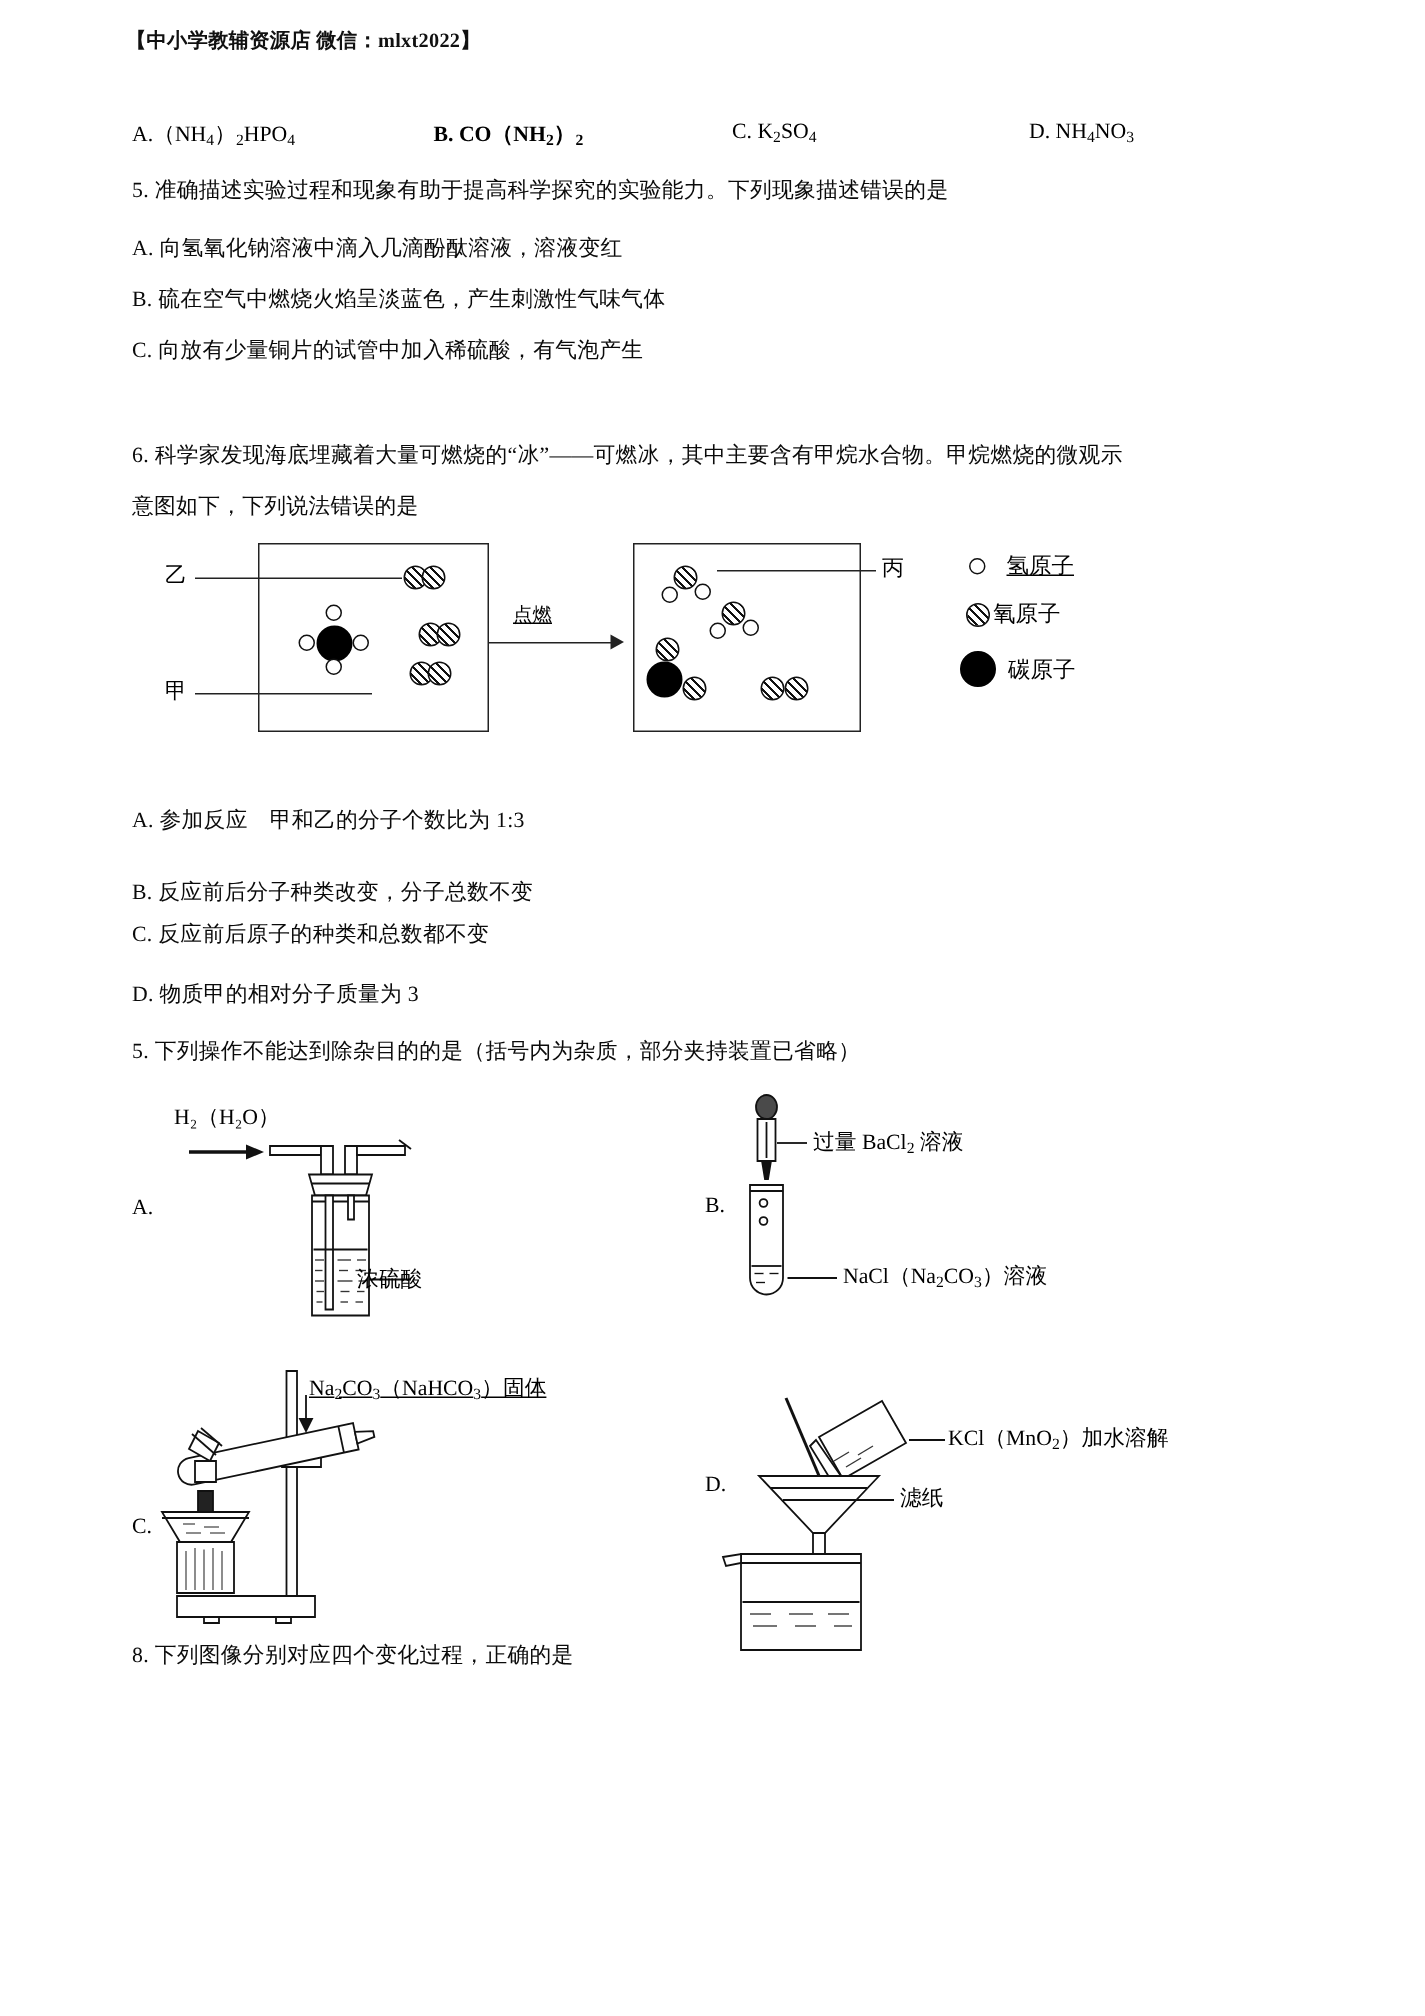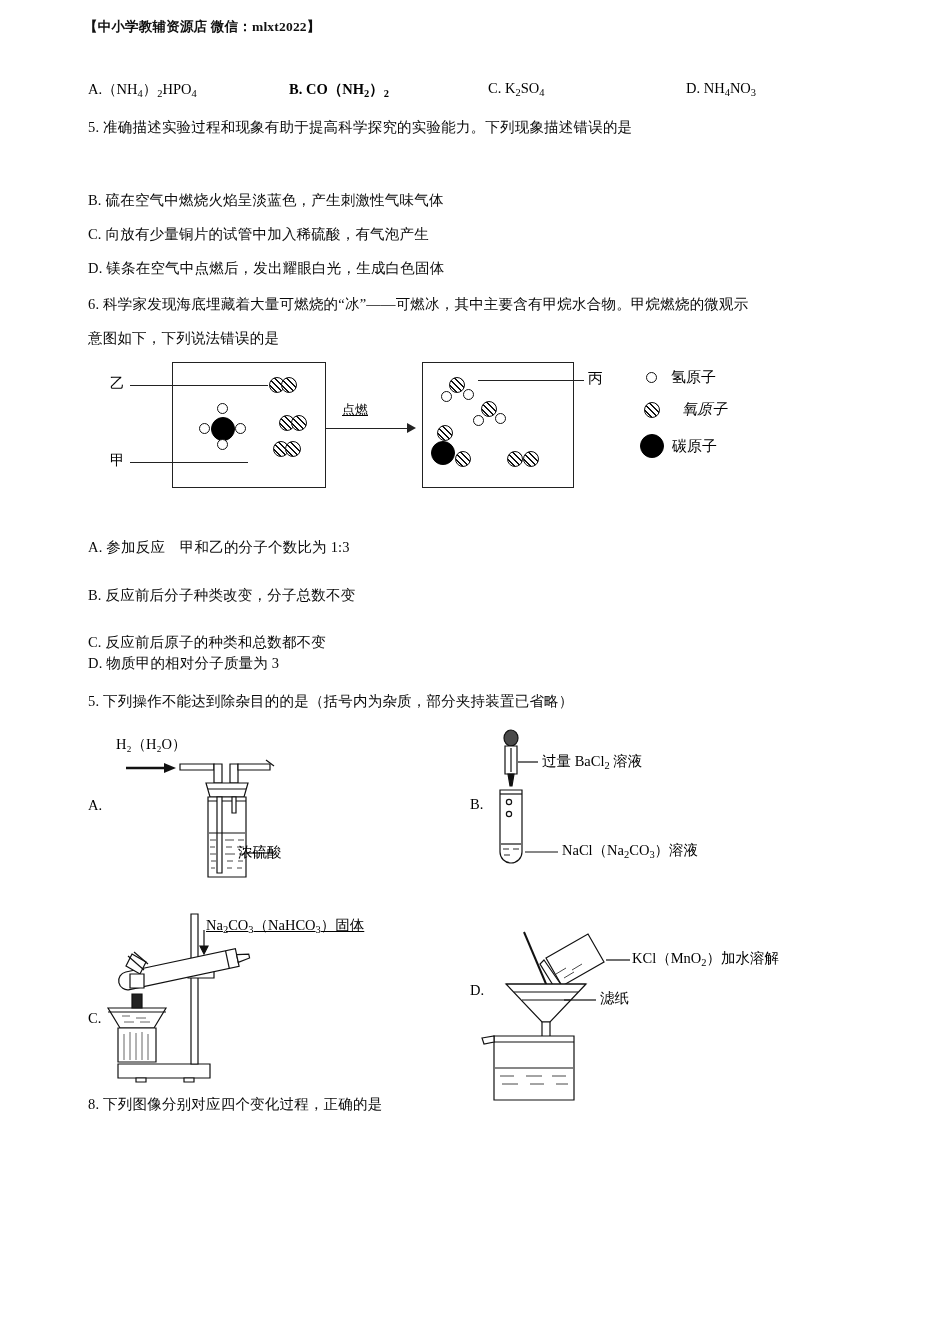--- a/index.html
+++ b/index.html
@@ -82,23 +82,23 @@
   <div class="watermark">【中小学教辅资源店 微信：mlxt2022】</div>
 
   <div class="optrow">
     <span class="o" style="left:0px;">A.（NH<sub>4</sub>）<sub>2</sub>HPO<sub>4</sub></span>
     <span class="o" style="left:201px;"><b>B. CO（NH<sub>2</sub>）<sub>2</sub></b></span>
     <span class="o" style="left:400px;">C. K<sub>2</sub>SO<sub>4</sub></span>
     <span class="o" style="left:598px;">D. NH<sub>4</sub>NO<sub>3</sub></span>
   </div>
 
   <div class="body-text q-stem" style="top:117px;">5. 准确描述实验过程和现象有助于提高科学探究的实验能力。下列现象描述错误的是</div>
+  <div class="body-text opt" style="top:156px;">A. 向氢氧化钠溶液中滴入几滴酚酞溶液，溶液变红</div>
   <div class="body-text opt" style="top:224px;">C. 向放有少量铜片的试管中加入稀硫酸，有气泡产生</div>
   <div class="body-text opt" style="top:190px;">B. 硫在空气中燃烧火焰呈淡蓝色，产生刺激性气味气体</div>
-  <div class="body-text opt" style="top:258px;">D. 镁条在空气中点燃后，发出耀眼白光，生成白色固体</div>
 
   <div class="body-text q-stem" style="top:294px;">6. 科学家发现海底埋藏着大量可燃烧的“冰”——可燃冰，其中主要含有甲烷水合物。甲烷燃烧的微观示</div>
   <div class="body-text q-stem" style="top:328px;">意图如下，下列说法错误的是</div>
 
   <div class="diagram6">
 
     <div class="boxL">
 
       <div class="atom o" style="left:96px; top:14px;"></div>
       <div class="atom o" style="left:108px; top:14px;"></div>
@@ -141,38 +141,38 @@
       <div class="atom o" style="left:32px; top:88px;"></div>
 
       <div class="atom o" style="left:84px; top:88px;"></div>
       <div class="atom o" style="left:100px; top:88px;"></div>
     </div>
 
     <div class="leadline" style="left:368px; top:24px; width:106px;"></div>
     <div class="lbl" style="left:478px; top:13px;">丙</div>
 
     <div class="legend">
-      <div class="legend-row" style="left:0px; top:6px;">
+      <div class="legend-row" style="left:0px; top:6px;text-decoration:underline;">
         <span class="atom h" style="position:relative; left:0; top:0;"></span>
         <span class="legend-txt">氢原子</span>
       </div>
       <div class="legend-row" style="left:0px; top:38px;">
         <span class="atom o" style="position:relative; left:0; top:0; margin-left:-2px;"></span>
-        <span class="legend-txt" style="margin-left:22px;font-style:italic;">氧原子</span>
+        <span class="legend-txt" style="margin-left:2px;">氧原子</span>
       </div>
       <div class="legend-row" style="left:0px; top:72px;">
         <span class="atom c" style="position:relative; left:0; top:0; margin-left:-6px;"></span>
         <span class="legend-txt" style="margin-left:8px;">碳原子</span>
       </div>
     </div>
   </div>
 
   <div class="body-text opt" style="top:537px;">A. 参加反应　甲和乙的分子个数比为 1:3</div>
   <div class="body-text opt" style="top:585px;">B. 反应前后分子种类改变，分子总数不变</div>
-  <div class="body-text opt" style="top:632px;">C. 反应前后原子的种类和总数都不变</div>
+  <div class="body-text opt" style="top:613px;">C. 反应前后原子的种类和总数都不变</div>
   <div class="body-text opt" style="top:653px;">D. 物质甲的相对分子质量为 3</div>
 
   <div class="body-text q-stem" style="top:691px;">5. 下列操作不能达到除杂目的的是（括号内为杂质，部分夹持装置已省略）</div>
 
   <div class="app" style="left:88px; top:735px; width:340px; height:155px;">
     <div class="optletter" style="left:0px; top:62px;">A.</div>
     <div class="cap-label" style="left:28px; top:0px;">H₂（H₂O）</div>
     <svg class="lineart" width="340" height="155" viewBox="0 0 340 155">
       <g fill="none" stroke="#111" stroke-width="1.2">
 

